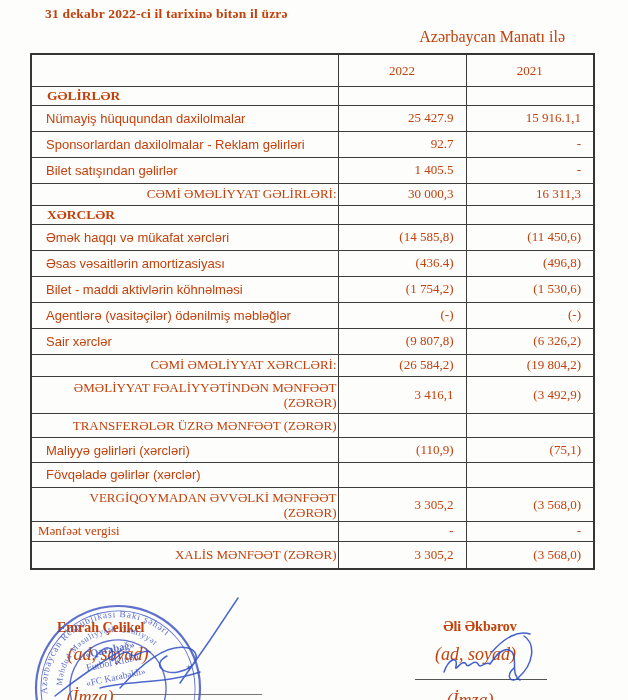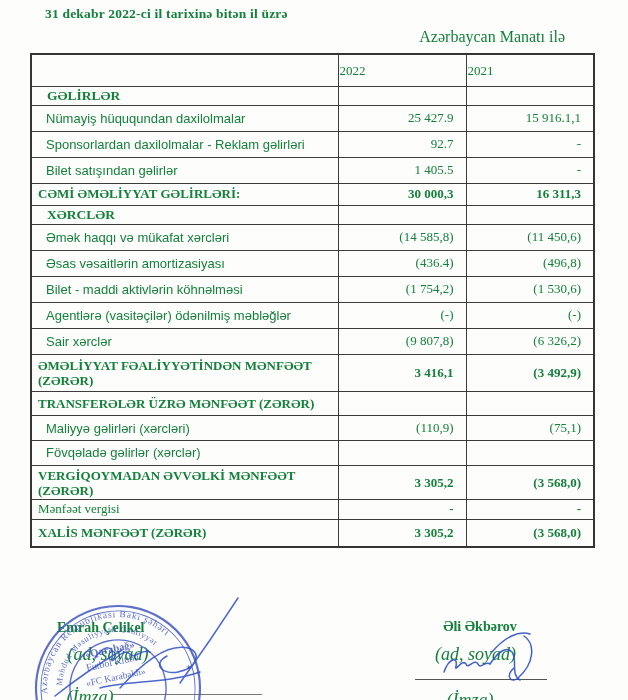--- a/index.html
+++ b/index.html
@@ -2,21 +2,21 @@
 <html><head>
 <meta charset="utf-8">
 <style>
   html,body{margin:0;padding:0;}
   .page{
     position:relative;
     width:628px;height:700px;
     background:#fdfdfb;
     overflow:hidden;
     font-family:"Liberation Serif", serif;
-    color:#15803d;
+    color:#c2410c;
   }
   .doc-title{
     position:absolute;left:45px;top:6px;
     font-weight:bold;font-size:13.5px;letter-spacing:.2px;
   }
   .currency-note{
     position:absolute;right:63px;top:28px;
     font-size:16px;
   }
   table.fin{
@@ -27,40 +27,40 @@
   table.fin td{
     border:1px solid #3c3c3c;
     vertical-align:middle;
     font-size:13px;
     overflow:hidden;white-space:nowrap;
   }
   col.c-label{width:307px;}
   col.c-year{width:128px;}
   .lbl{font-family:"Liberation Sans", sans-serif;font-size:12.5px;padding-left:14px;}
   .v{text-align:right;padding-right:12px;font-family:"Liberation Serif", serif;}
-  .b{font-weight:bold;}
+  .b{font-weight:normal;text-align:right;}
   .serif-lbl{font-family:"Liberation Serif", serif;padding-left:6px;}
   .sec td{border-bottom:0;}
   .sec .sech{font-weight:bold;font-size:13.5px;padding-left:15px;vertical-align:bottom;}
   .item td{border-top:0;border-bottom:0;}
   .total td{border-top:2px solid #353535;}
   .top-al{vertical-align:top;padding-top:2px;}
   .two-line div{line-height:15px;}
   
   .r-head{height:32px;}
   .r-sec{height:19px;}
   .r-item{height:26px;}
   .r-titem{height:25px;}
   .r-total{height:22px;}
   .r-op{height:37px;}
   .r-th{height:24px;}
   .r-pre{height:31px;}
   .r-tax{height:20px;}
   .r-net{height:28px;padding-left:40px;}
-  .yearcell{vertical-align:top;padding-top:3px;font-size:13.5px;}
+  .yearcell{text-align:center;vertical-align:top;padding-top:3px;font-size:13.5px;}
   
   .sig-name{position:absolute;font-weight:bold;font-size:14px;white-space:nowrap;}
   .sig-cap{position:absolute;font-style:italic;font-size:18px;white-space:nowrap;}
   .sig-line{position:absolute;border-top:1px solid #777;}
   .stamp-layer{position:absolute;left:0;top:588px;width:628px;height:112px;}
 </style>
 </head>
 <body>
 
 <div class="page">
@@ -134,20 +134,25 @@
         <td class="lbl">Agentlərə (vasitəçilər) ödənilmiş məbləğlər</td>
         <td class="v">(-)</td>
         <td class="v">(-)</td>
       </tr>
       <tr class="r-item item">
         <td class="lbl">Sair xərclər</td>
         <td class="v">(9 807,8)</td>
         <td class="v">(6 326,2)</td>
       </tr>
 
+      <tr class="r-total total">
+        <td class="serif-lbl b">CƏMİ ƏMƏLİYYAT XƏRCLƏRİ:</td>
+        <td class="v b">(26 584,2)</td>
+        <td class="v b">(19 804,2)</td>
+      </tr>
 
       <tr class="r-op">
         <td class="serif-lbl b top-al two-line">
           <div>ƏMƏLİYYAT FƏALİYYƏTİNDƏN MƏNFƏƏT</div>
           <div>(ZƏRƏR)</div>
         </td>
         <td class="v b top-al">3 416,1</td>
         <td class="v b top-al">(3 492,9)</td>
       </tr>
 

